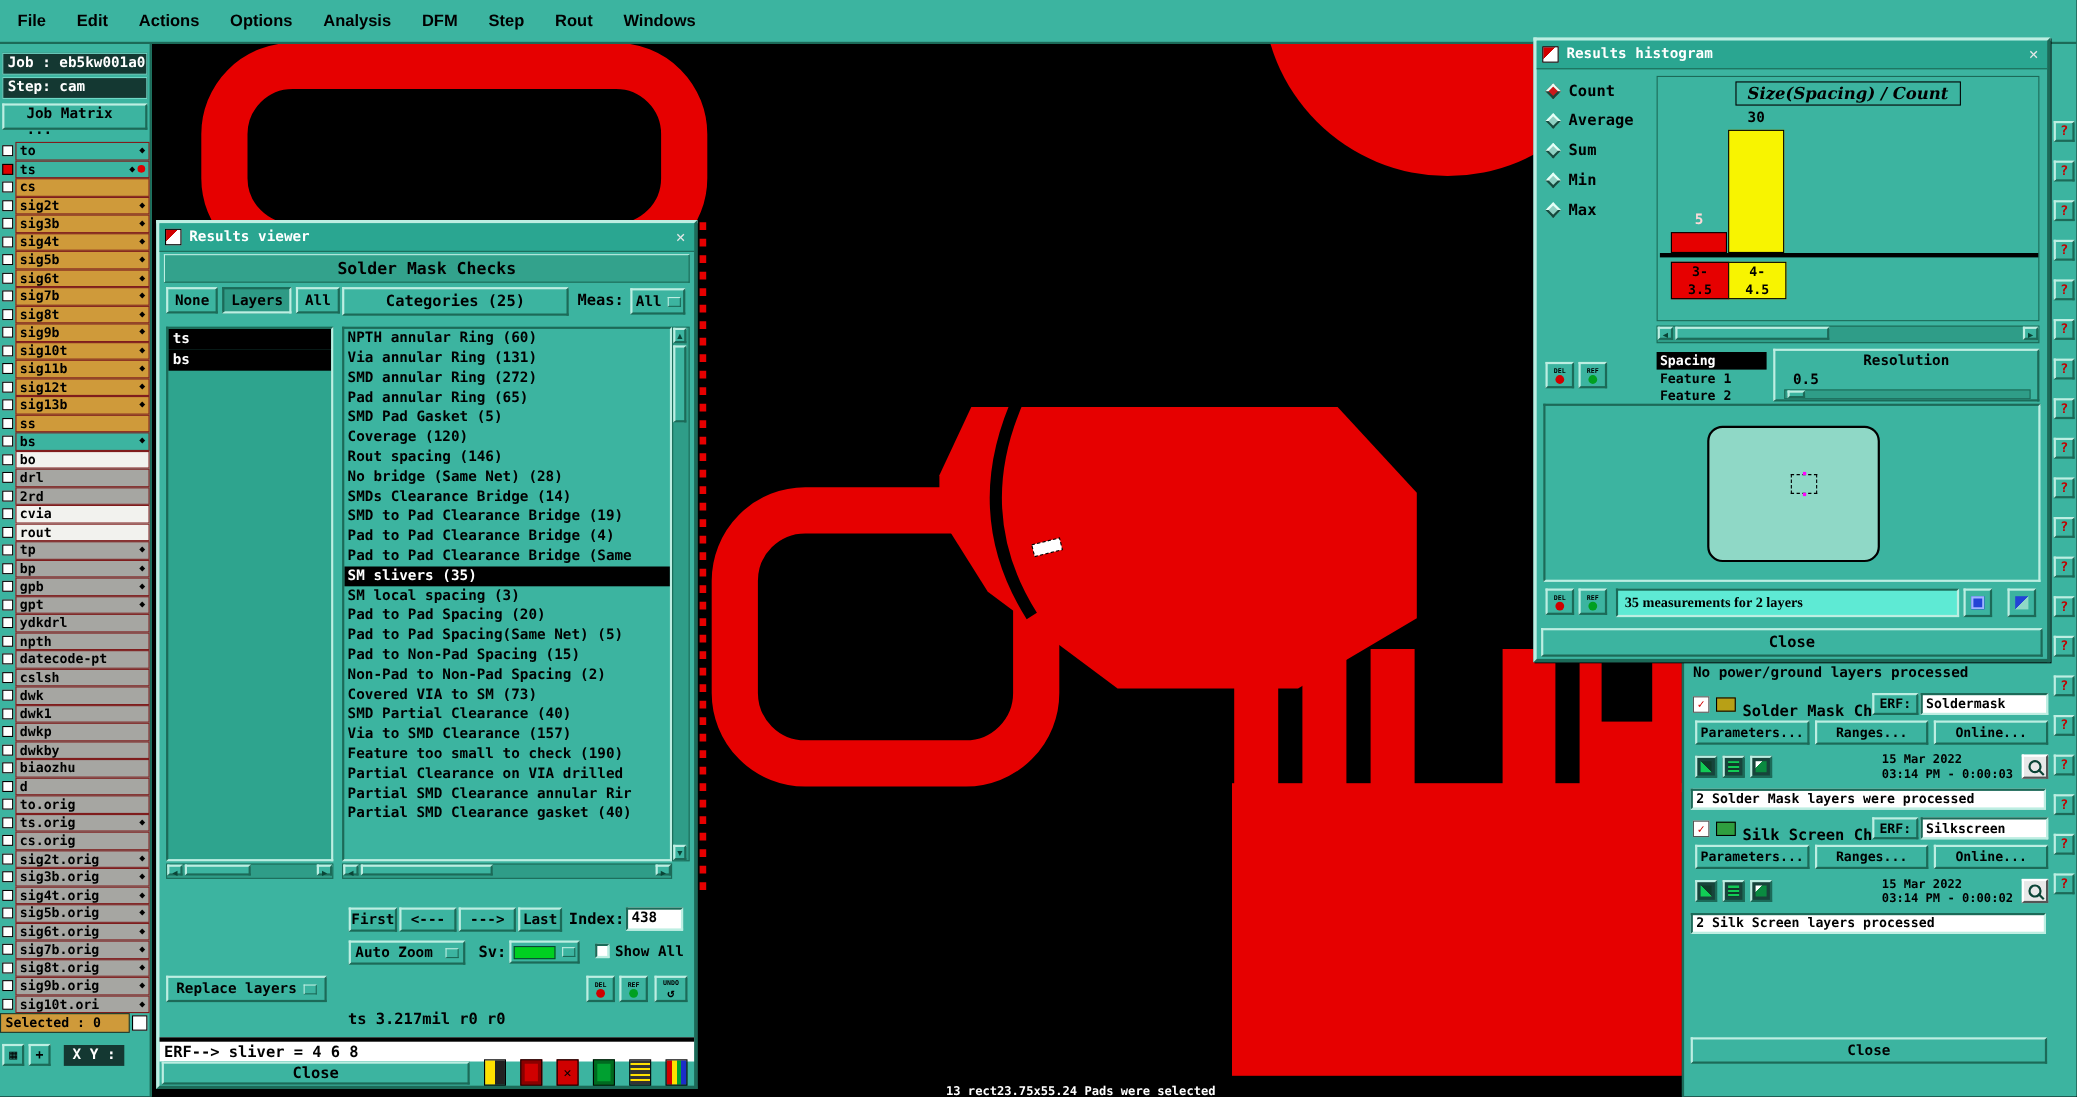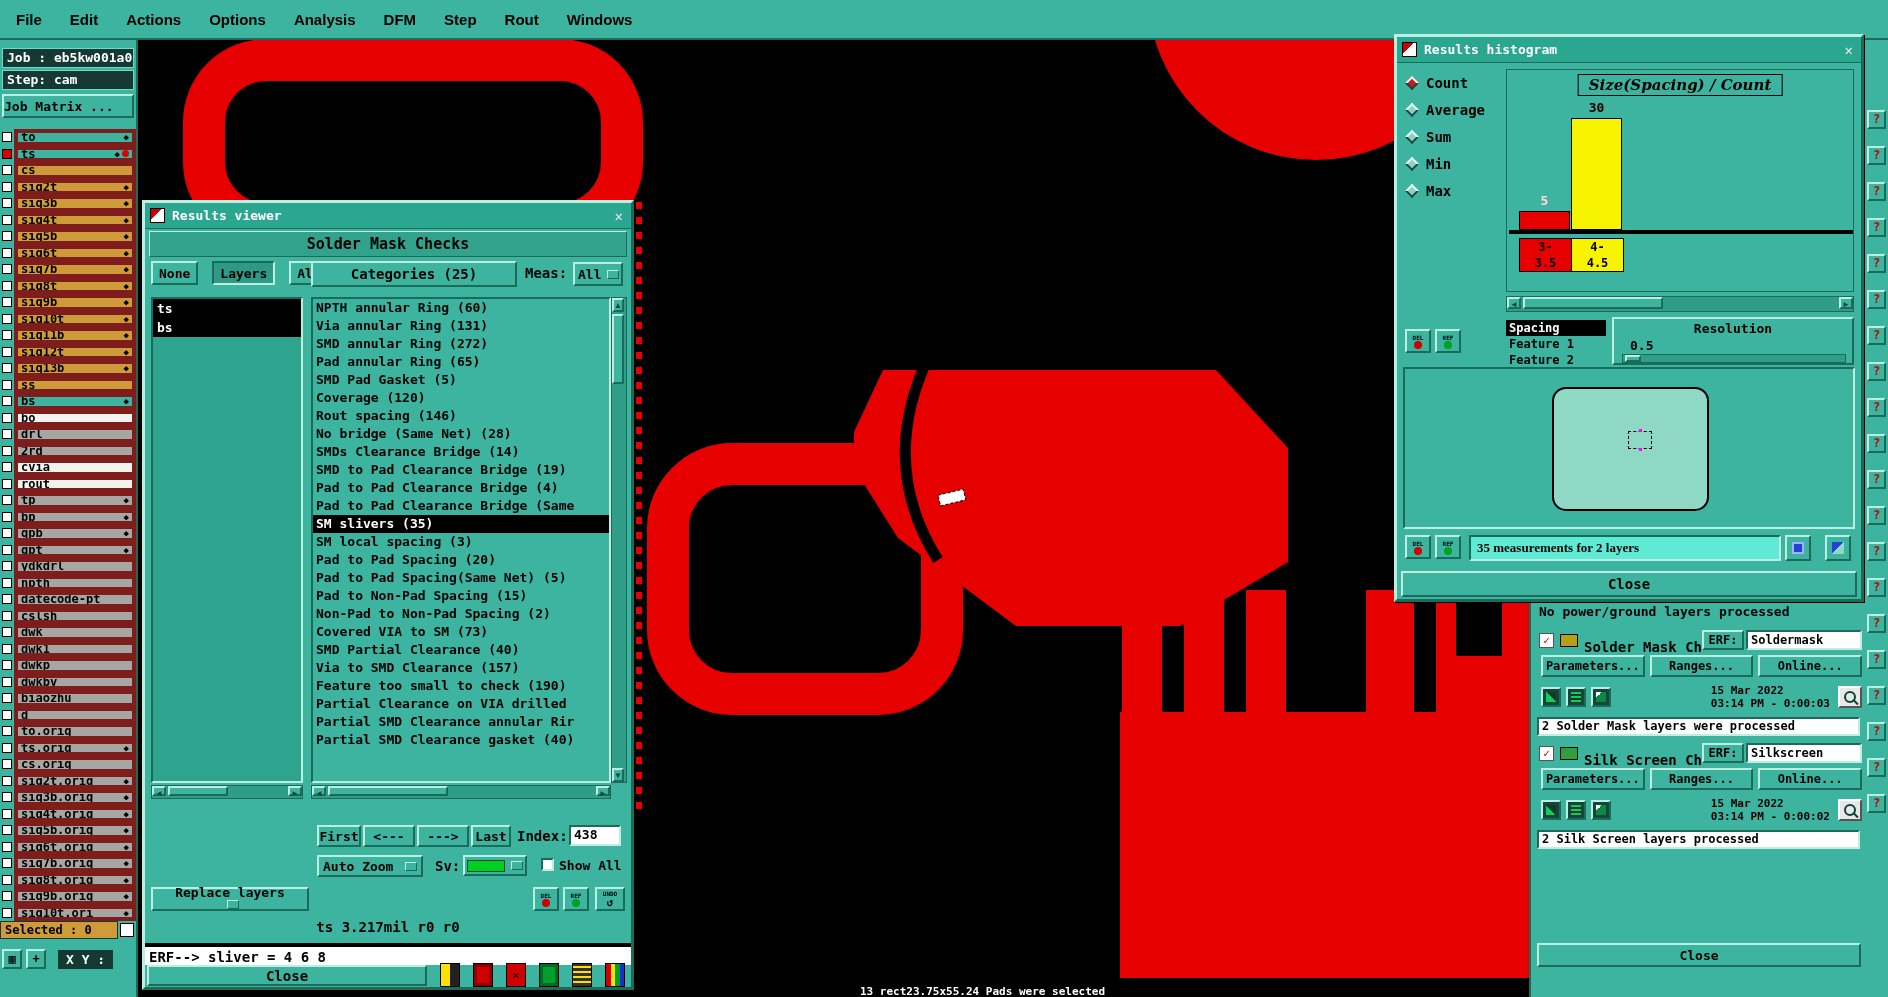--- a/index.html
+++ b/index.html
@@ -18,26 +18,26 @@
   #logo{display:flex;align-items:center;margin-right:8px;}
   .logo-bars i{display:block;width:26px;height:4px;background:#d00000;margin:2px 0;transform:skewX(-32deg);}
   .logo-text{color:#1b2ec9;font-family:"DejaVu Serif",serif;font-style:italic;font-weight:bold;font-size:24px;margin-left:6px;border-top:2px solid #1b2ec9;border-bottom:2px solid #1b2ec9;line-height:26px;}
   #product{font-size:26px;font-weight:bold;margin:0 12px 0 8px;font-family:"Liberation Sans",sans-serif;}
   #mb-datetime{font-family:"DejaVu Serif",serif;font-style:italic;font-size:12px;line-height:13px;width:70px;overflow:hidden;white-space:nowrap;}
 
   
   #left-panel{position:absolute;left:0;top:40px;width:138px;height:957px;background:#3cb4a0;border-right:2px solid #1c6a58;}
   #job-box,#step-box{position:absolute;left:2px;width:132px;height:20px;background:#143832;color:#fff;font-size:13px;line-height:18px;padding-left:4px;border:1px solid #6fd8c6;white-space:nowrap;overflow:hidden;}
   #job-box{top:8px;} #step-box{top:30px;}
-  #job-matrix{position:absolute;left:2px;top:54px;width:132px;height:24px;text-align:left;padding-left:0;}
+  #job-matrix{position:absolute;left:2px;top:54px;width:132px;height:24px;text-align:left;padding-left:20px;}
   #layer-list{position:absolute;left:0;top:89px;width:136px;}
   .layer-row{display:flex;align-items:center;height:16.5px;}
   .layer-ind{width:10px;height:10px;margin:0 2px;background:#fff;border:1px solid #000;flex:none;}
   .layer-ind.active{background:#e00000;}
-  .layer-box{flex:1;display:flex;align-items:center;height:100%;border:4px solid #7f1d1d;padding:0 3px;overflow:hidden;}
+  .layer-box{flex:1;display:flex;align-items:center;height:100%;border:1px solid #7f1d1d;padding:0 3px;overflow:hidden;}
   .lt-teal{background:#3cb4a0;} .lt-gold{background:#cf9a3a;} .lt-white{background:#f2f2ee;} .lt-gray{background:#a6a6a2;}
   .layer-name{font-size:12px;white-space:nowrap;}
   .layer-diamond{margin-left:auto;font-size:9px;line-height:10px;}
   .layer-dot{width:7px;height:7px;background:#e00000;border-radius:50%;margin-left:2px;flex:none;}
   #selected-strip{position:absolute;left:0;top:881px;width:136px;height:18px;display:flex;align-items:center;}
   #selected-label{flex:1;background:#cf9a3a;border:1px solid #123a32;height:100%;font-size:12px;line-height:16px;padding-left:4px;}
   #selected-box{width:14px;height:14px;background:#fff;border:1px solid #000;margin:0 2px;}
   #lp-controls{position:absolute;left:2px;top:909px;display:flex;align-items:center;}
   .lp-mini{width:20px;height:20px;margin-right:4px;font-size:12px;line-height:16px;text-align:center;padding:0;}
   #xy-box{background:#143832;color:#fff;padding:2px 8px;font-size:13px;margin-left:8px;white-space:nowrap;}
@@ -76,21 +76,21 @@
 
   
   .dialog{position:absolute;background:#3cb4a0;border:3px solid;border-color:#bdeee2 #1c6a58 #1c6a58 #bdeee2;box-shadow:1px 1px 0 #000;}
   .titlebar{position:absolute;left:0;top:0;right:0;height:26px;background:#2aa691;display:flex;align-items:center;padding:0 5px;color:#fff;font-size:13px;border-bottom:1px solid #1c6a58;}
   .tb-icon{width:15px;height:15px;background:#fff;border:1px solid #000;margin-right:7px;background-image:linear-gradient(135deg,#d00000 0 40%,#fff 40%);flex:none;}
   .tb-close{margin-left:auto;color:#e8e8e8;font-size:14px;line-height:14px;padding:0 3px;}
 
   
   #results-viewer{left:142px;top:200px;width:492px;height:790px;}
   #rv-header{position:absolute;left:4px;top:28px;width:478px;height:26px;background:#33a28c;border:1px solid;border-color:#bdeee2 #1c6a58 #1c6a58 #bdeee2;text-align:center;font-size:15px;line-height:24px;}
-  #rv-filters{position:absolute;left:6px;top:58px;display:flex;gap:14px;}
+  #rv-filters{position:absolute;left:6px;top:58px;display:flex;gap:4px;}
   .rv-filter{height:24px;padding:0 6px;}
   #rv-cat-hdr{position:absolute;left:166px;top:58px;width:206px;height:26px;text-align:center;font-size:14px;line-height:23px;}
   #rv-meas-label{position:absolute;left:380px;top:62px;font-size:14px;}
   #rv-meas-btn{position:absolute;left:428px;top:59px;width:50px;height:24px;display:flex;align-items:center;justify-content:space-between;padding:0 3px;}
   #rv-layerlist{position:absolute;left:6px;top:94px;width:152px;height:486px;background:#2ea48e;border:2px solid;border-color:#1c6a58 #bdeee2 #bdeee2 #1c6a58;overflow:hidden;}
   .rv-layer{height:19px;background:#000;color:#fff;font-size:13px;line-height:19px;padding-left:4px;}
   #rv-cats{position:absolute;left:166px;top:94px;width:300px;height:486px;background:#3cb4a0;border:2px solid;border-color:#1c6a58 #bdeee2 #bdeee2 #1c6a58;overflow:hidden;}
   .cat-row{height:18px;font-size:13px;line-height:18px;white-space:nowrap;padding-left:3px;overflow:hidden;}
   .cat-row.sel{background:#000;color:#fff;}
   .sb{position:absolute;background:#2f9d88;border:1px solid #1c6a58;}
@@ -702,21 +702,21 @@
       <span style="position:absolute;left:290px;top:3px;font-size:14px;">Sv:</span>
       <button id="rv-sv-swatch" class="btn">
         <span class="sv-color"></span>
           <span class="dd"></span>
       </button>
       <span id="rv-showall-box"></span>
       <span style="position:absolute;left:414px;top:3px;font-size:13px;">Show All</span>
     </div>
 
     <div id="rv-row3">
-      <button class="btn" style="position:absolute;left:6px;top:0;width:158px;height:24px;display:flex;align-items:center;justify-content:flex-end;padding:0 4px;flex-direction:column;">
+      <button class="btn" style="position:absolute;left:6px;top:0;width:146px;height:24px;display:flex;align-items:center;justify-content:center;padding:0 4px;">
         <span>Replace layers</span>
           <span class="dd"></span>
       </button>
       <button class="btn tool-mini" style="left:388px;top:0;">
         <span class="tlabel">DEL</span>
           <span class="tdot red"></span>
       </button>
       <button class="btn tool-mini" style="left:418px;top:0;">
         <span class="tlabel">REF</span>
           <span class="tdot green"></span>

